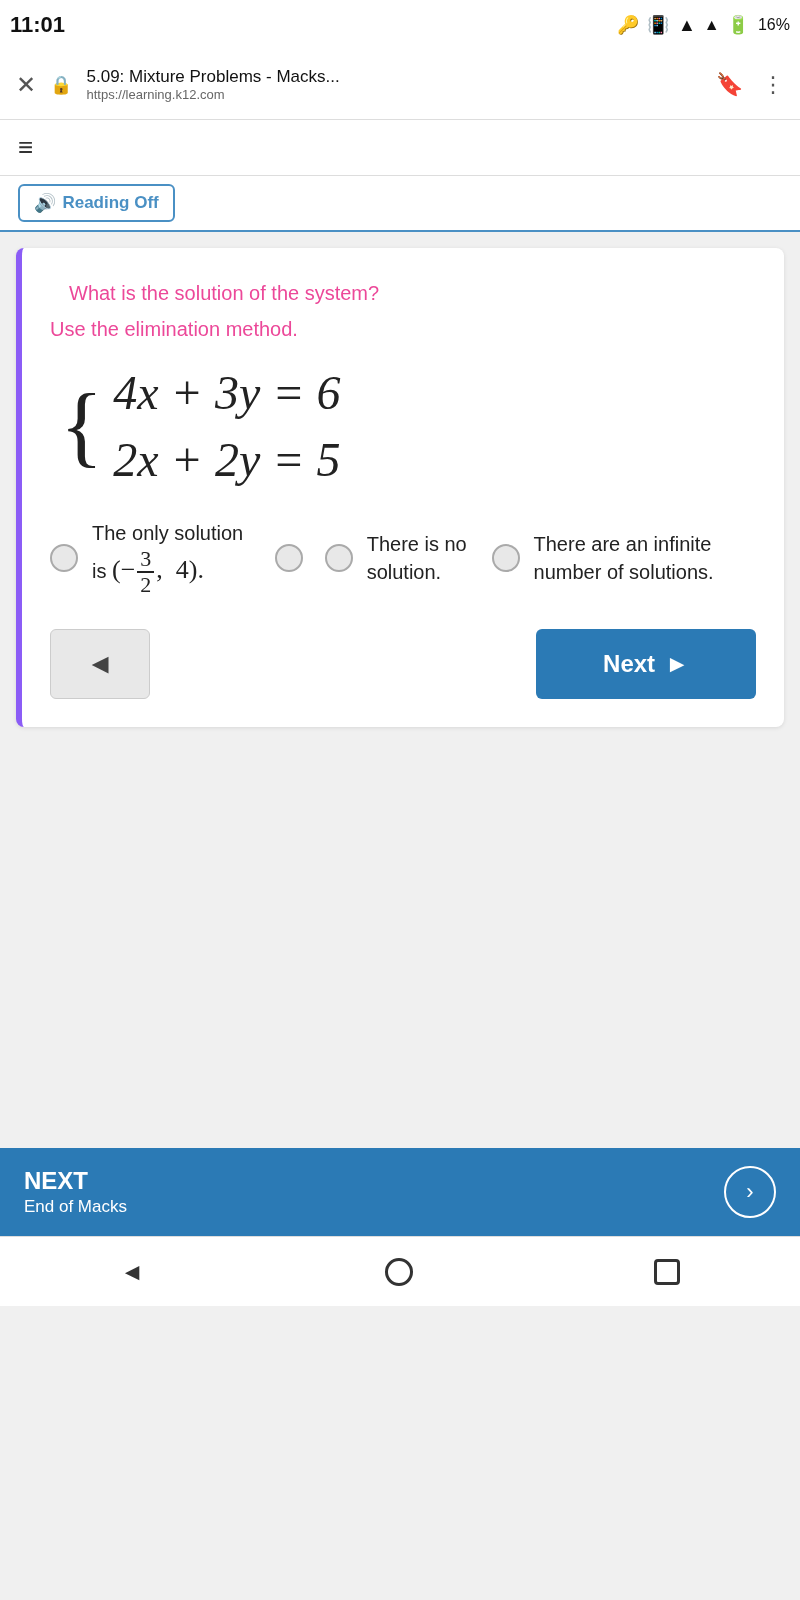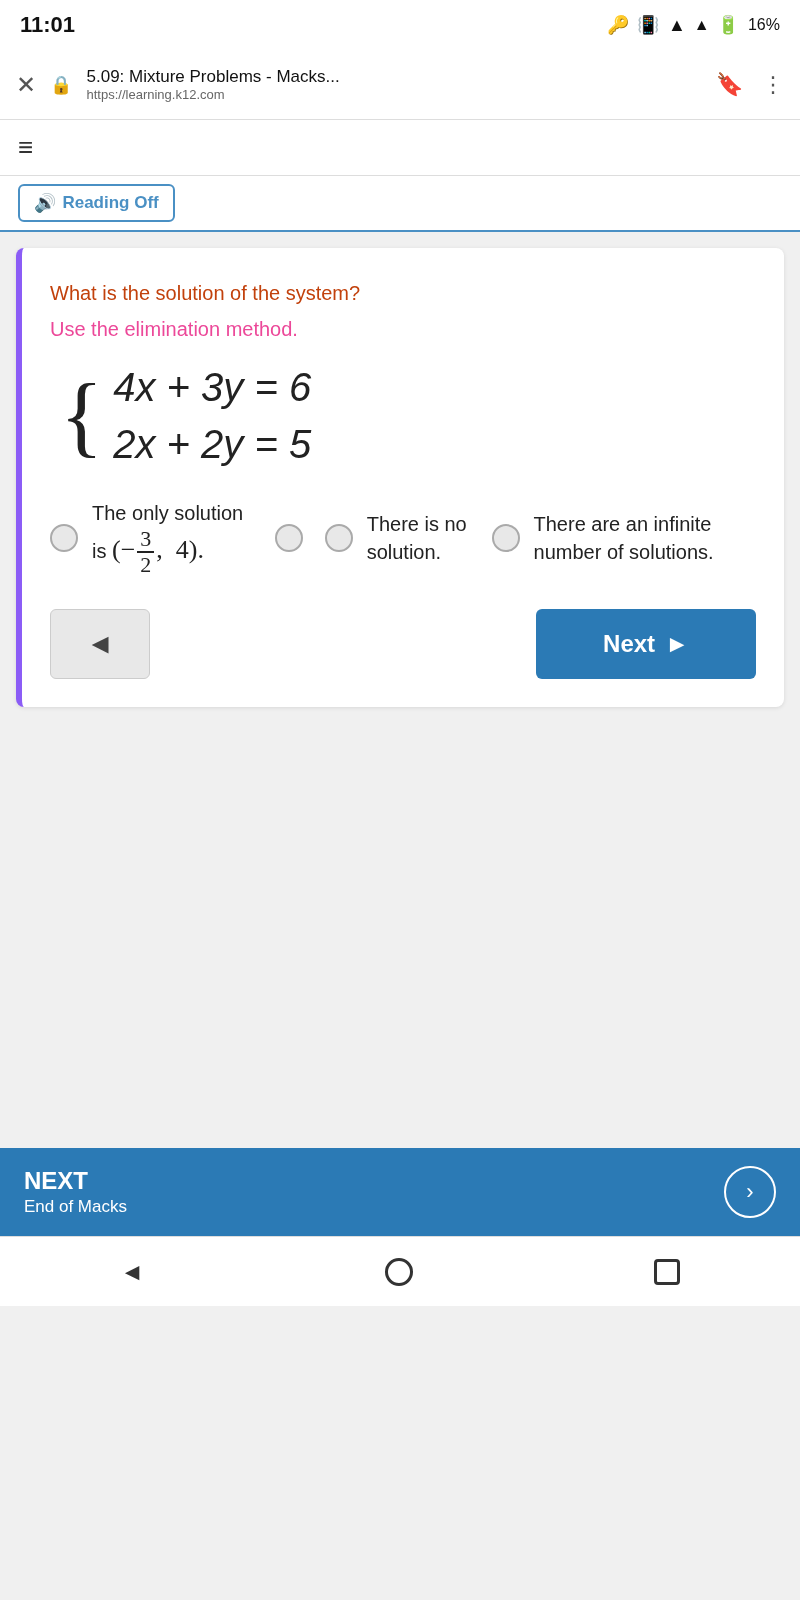--- a/index.html
+++ b/index.html
@@ -12,21 +12,21 @@
       overflow-x: hidden;
     }
 
     
     .status-bar {
       background: #fff;
       height: 50px;
       display: flex;
       align-items: center;
       justify-content: space-between;
-      padding: 0 20px;
+      padding: 0 10px;
     }
     .status-time {
       font-size: 22px;
       font-weight: bold;
       color: #111;
     }
     .status-icons {
       display: flex;
       align-items: center;
       gap: 8px;
@@ -122,23 +122,24 @@
       background: #fff;
       border-radius: 8px;
       padding: 30px 28px 28px;
       position: relative;
       border-left: 6px solid #8b5cf6;
       box-shadow: 0 1px 4px rgba(0,0,0,0.1);
     }
 
     .question-text {
       font-size: 20px;
-      color: #c2410c;
+      color: #ec4899;
       margin-bottom: 10px;
       line-height: 1.5;
+      margin-left: 19px;
     }
     .method-text {
       font-size: 20px;
       color: #ec4899;
       margin-bottom: 24px;
       margin-top: 8px;
     }
 
     
     .system-equations {
@@ -154,23 +155,23 @@
       line-height: 1;
       font-family: 'Times New Roman', serif;
       font-weight: 300;
     }
     .equations-list {
       display: flex;
       flex-direction: column;
       gap: 12px;
     }
     .equation {
-      font-size: 40px;
+      font-size: 48px;
       color: #222;
-      font-family: Liberation Sans, sans-serif;
+      font-family: Liberation Serif, serif;
       font-style: italic;
     }
 
     
     .options-list {
       display: flex;
       gap: 22px;
       margin-bottom: 32px;
     }
     .option-item {

